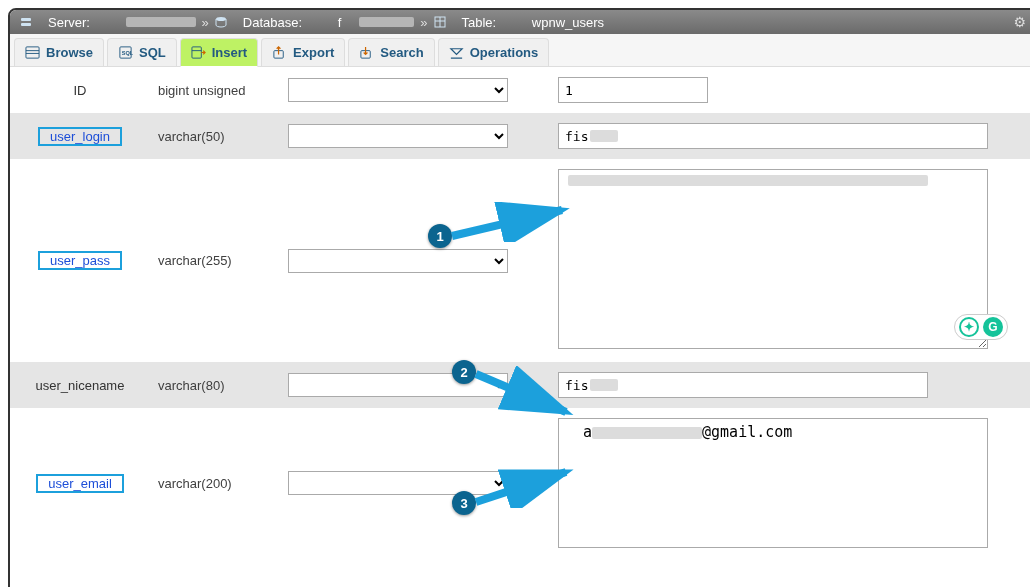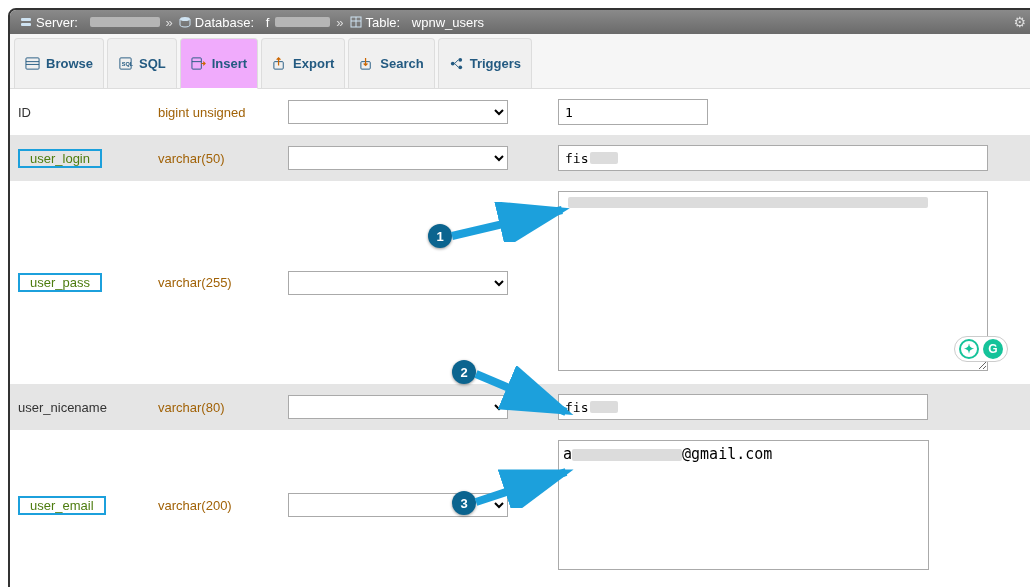--- a/index.html
+++ b/index.html
@@ -1,48 +1,48 @@
 <!DOCTYPE html>
 <html><head>
 <meta charset="utf-8">
 <style>
 * { box-sizing: border-box; margin: 0; padding: 0; }
 body { font-family: -apple-system, BlinkMacSystemFont, "Segoe UI", sans-serif; font-size: 13px; background: #fff; padding: 8px; }
 .outer-frame { width: 1030px; height: 587px; border: 2px solid #333; border-radius: 8px; overflow: hidden; position: relative; background: #fff; }
 
 
 .breadcrumb-bar { background: linear-gradient(to bottom, #8a8a8a, #6a6a6a); color: #fff; padding: 4px 10px; display: flex; align-items: center; font-size: 13px; height: 24px; position: relative; }
-.breadcrumb-bar .bc-item { display: inline-flex; align-items: center; gap: 4px; }
+.breadcrumb-bar .bc-item { display: inline-flex; align-items: center; gap: 16px; }
 .breadcrumb-bar .bc-sep { margin: 0 6px; color: #ddd; }
 .breadcrumb-bar .bc-icon { width: 12px; height: 12px; display: inline-block; }
 .breadcrumb-bar .gear { position: absolute; right: 10px; top: 4px; color: #ddd; font-size: 14px; }
 .bc-val-blur { display:inline-block; background: #b5b5b5; height: 10px; border-radius:2px; vertical-align:middle; }
 
 
 .tab-bar { background: #f6f6f6; border-bottom: 1px solid #ddd; display: flex; padding: 4px 4px 0 4px; gap: 0; }
-.tab { border: 1px solid #ddd; border-bottom: none; border-radius: 4px 4px 0 0; padding: 17px 10px; display: inline-flex; align-items: flex-end; gap: 6px; background: #f0f0f0; color: #235a81; font-weight: 600; cursor: pointer; margin-right: 3px; font-size: 13px; }
-.tab.active { background: #f0abfc; border-bottom: 1px solid #fff; margin-bottom: -1px; }
+.tab { border: 1px solid #ddd; border-bottom: none; border-radius: 4px 4px 0 0; padding: 6px 10px; display: inline-flex; align-items: flex-end; gap: 6px; background: #f0f0f0; color: #235a81; font-weight: 600; cursor: pointer; margin-right: 3px; font-size: 13px; }
+.tab.active { background: #bef264; border-bottom: 1px solid #fff; margin-bottom: -1px; }
 .tab .t-icon { width: 15px; height: 15px; display:inline-flex; align-items:center; justify-content:center; }
 
 
 .form-area { overflow: auto; }
 table.fields { width: 100%; border-collapse: collapse; }
 table.fields tr.row-grey { background: #e5e5e5; }
 table.fields tr.row-white { background: #fff; }
 table.fields td { padding: 10px 8px; vertical-align: middle; }
-td.col-name { width: 140px; color: #333; }
-td.col-type { width: 130px; color: #a16207; }
+td.col-name { width: 140px; text-align: center; color: #333; }
+td.col-type { width: 130px; color: #404040; }
 td.col-func { width: 240px; }
 td.col-null { width: 30px; }
 td.col-val { }
 select.func-select { width: 220px; height: 24px; border: 1px solid #aaa; background: #fff; font-size: 12px; }
 input.val-input { height: 26px; border: 1px solid #aaa; padding: 2px 6px; background: #fff; font-family: Menlo, monospace; font-size: 13px; }
 textarea.val-textarea { width: 430px; border: 1px solid #aaa; padding: 4px 6px; background: #fff; font-family: Menlo, monospace; font-size: 13px; resize: both; }
 
-.name-box { display: inline-block; border: 2px solid #1ca0dc; padding: 0 10px; color: #4d7c0f; }
+.name-box { display: inline-block; border: 2px solid #1ca0dc; padding: 0 10px; color: #1d4ed8; }
 
 
 .anno { position: absolute; z-index: 50; pointer-events: none; }
 .bubble { position: absolute; width: 24px; height: 24px; border-radius: 50%; background: #0b648f; color: #fff; display:flex; align-items:center; justify-content:center; font-weight:700; font-size: 13px; box-shadow: 0 1px 3px rgba(0,0,0,0.4); }
 .arrow { position: absolute; }
 
 
 .gram-badge { position: absolute; display: flex; gap: 4px; background:#fff; border:1px solid #ccc; border-radius: 14px; padding: 2px 4px; }
 .gram-badge .g-circ { width:20px; height:20px; border-radius:50%; background:#15c39a; color:#fff; display:flex; align-items:center; justify-content:center; font-weight:700; font-size:12px; }
 .gram-badge .g-circ.outline { background:#fff; color:#15c39a; border:2px solid #15c39a; }
@@ -137,28 +137,24 @@
           <svg viewBox="0 0 16 16">
             <rect x="2" y="6" width="10" height="8" rx="1" fill="none" stroke="#235a81"></rect>
             <path d="M7 2 V10 M5 8 L7 10 L9 8" fill="none" stroke="#cc6600" stroke-width="1.3"></path>
           </svg>
         </span>
       <span>Search</span>
     </div>
     <div class="tab">
       <span class="t-icon">
           <svg viewBox="0 0 16 16">
-            <circle cx="4" cy="8" r="2" fill="#235a81"></circle>
-            <circle cx="12" cy="4" r="2" fill="#235a81"></circle>
-            <circle cx="12" cy="12" r="2" fill="#235a81"></circle>
-            <line x1="6" y1="8" x2="10" y2="4" stroke="#235a81"></line>
-            <line x1="6" y1="8" x2="10" y2="12" stroke="#235a81"></line>
-          </svg>
-        </span>
-      <span>Triggers</span>
+            <path d="M2 4 L14 4 L8 10 Z M2 14 L14 14" fill="none" stroke="#235a81" stroke-width="1.3"></path>
+          </svg>
+        </span>
+      <span>Operations</span>
     </div>
   </div>
 
   <div class="form-area">
     <table class="fields">
 
       <tbody>
           <tr class="row-white">
         <td class="col-name"><span>ID</span></td>
         <td class="col-type"><span>bigint unsigned</span></td>
@@ -207,21 +203,21 @@
           </div>
         </td>
       </tr>
 
       <tr class="row-white">
         <td class="col-name"><span class="name-box">user_email</span></td>
         <td class="col-type"><span>varchar(200)</span></td>
         <td class="col-func"><select class="func-select"><option></option></select></td>
         <td class="col-null"></td>
         <td class="col-val" style="position:relative;">
-          <div style="border:1px solid #aaa; width:371px; height:130px; padding:4px 4px; font-family: Menlo, monospace; font-size:15px; background:#fff;">
+          <div style="border:1px solid #aaa; width:430px; height:130px; padding:4px 24px; font-family: Menlo, monospace; font-size:15px; background:#fff;">
             <span>a</span><span class="blur-strip" style="width:110px;"></span><span>@gmail.com</span>
           </div>
         </td>
       </tr>
     </tbody>
       </table>
   </div>
 
   <div class="anno" style="left:418px; top:214px;">
     <div class="bubble">

